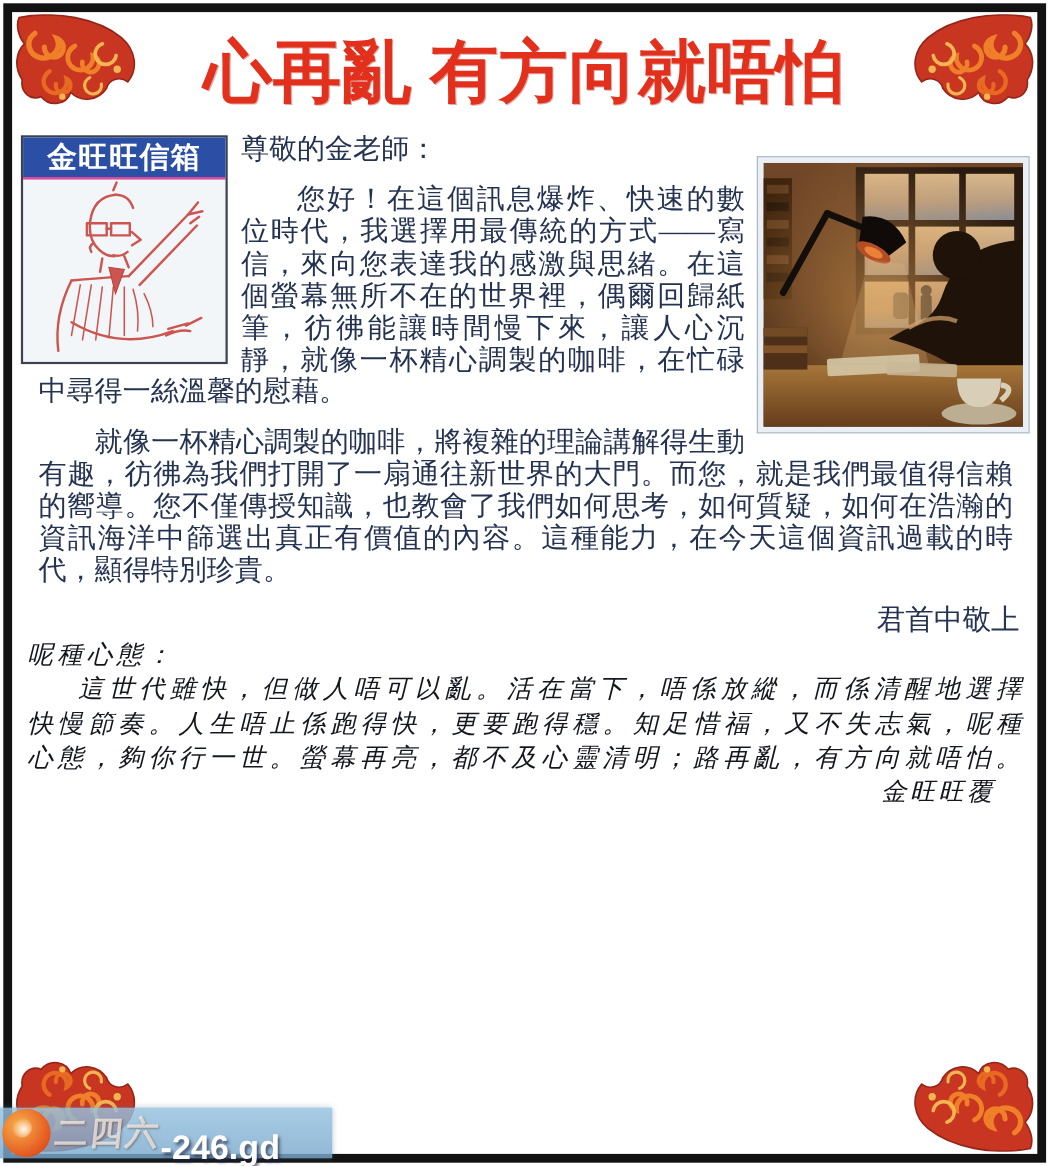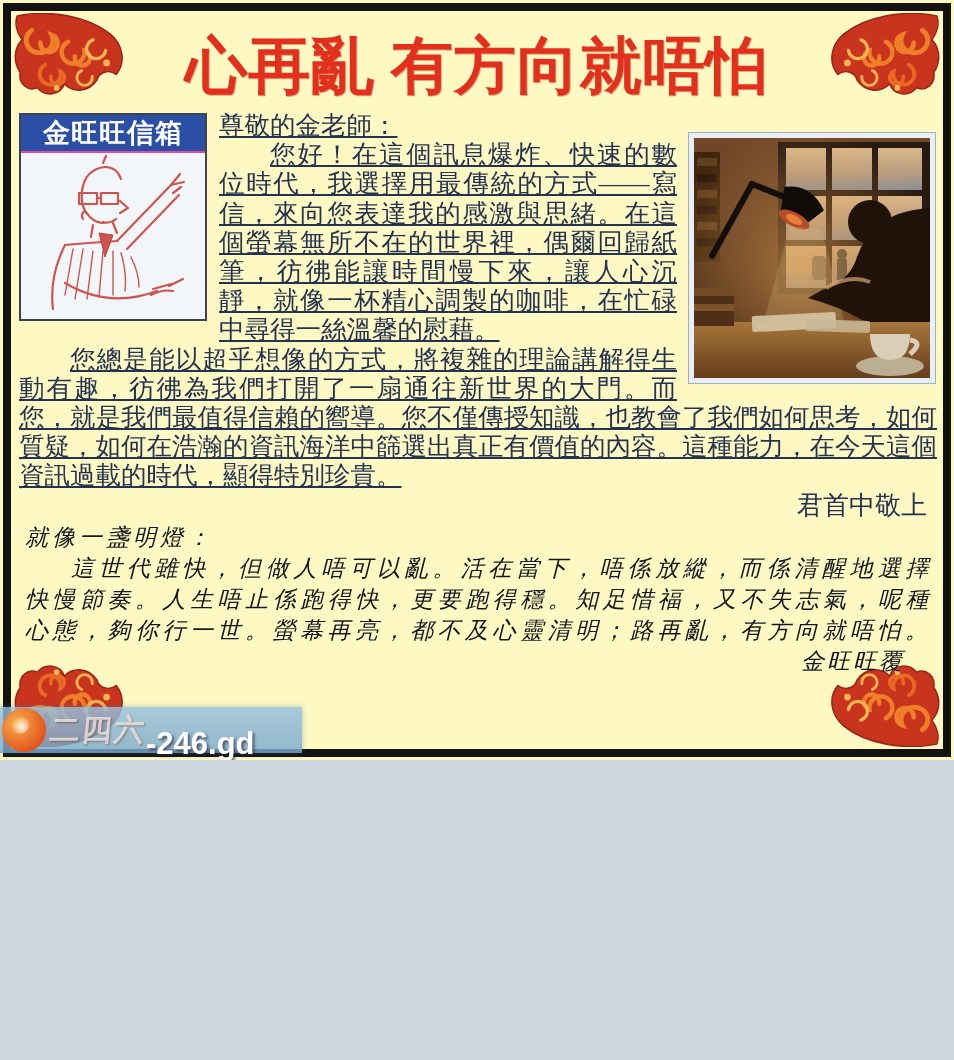--- a/index.html
+++ b/index.html
@@ -1,17 +1,17 @@
 <!DOCTYPE html>
 <html><head>
 <meta charset="utf-8">
 <style>
   html,body{margin:0;padding:0;}
   body{width:954px;height:1060px;background:#cfd8e0;font-family:"Liberation Serif","DejaVu Serif",serif;}
-  .page{position:relative;width:954px;height:760px;background:#fef9c3;overflow:hidden;}
+  .page{position:relative;width:954px;height:1060px;background:#ffffff;overflow:hidden;}
   .frame{position:absolute;inset:3px;border:8px solid #121212;z-index:3;pointer-events:none;}
   .inner{position:absolute;inset:11px;z-index:2;}
 
   
   .orn{position:absolute;width:118px;height:96px;z-index:2;}
   .orn.tl{top:13px;left:13px;}
   .orn.tr{top:13px;right:13px;transform:scaleX(-1);}
   .orn.bl{bottom:13px;left:13px;transform:scaleY(-1);}
   .orn.br{bottom:13px;right:13px;transform:scale(-1,-1);}
 
@@ -28,22 +28,22 @@
         font-size:27px;line-height:36px;text-align:center;letter-spacing:1px;}
   .mailbox-art{height:166px;position:relative;}
   .mailbox-art svg{position:absolute;inset:0;}
 
   
   .photo{float:right;width:236px;height:240px;margin:22px 2px 8px 12px;border:5px solid #e9eff5;
          outline:1px solid #9fb0bd;box-shadow:0 0 0 1px #c6d2db inset;}
   .photo svg{display:block;}
 
   
-  .letter p{margin:0;font-size:25.5px;line-height:29.2px;color:#253352;
-            text-align:justify;text-justify:inter-ideograph;text-decoration:underline;}
+  .letter p{margin:16px;font-size:25.5px;line-height:29.2px;color:#253352;
+            text-align:justify;text-justify:inter-ideograph;}
   .letter p.indent{text-indent:2em;}
   .sig{font-size:26px;line-height:30px;color:#253352;text-align:right;padding-right:10px;}
 
   
   .reply{clear:both;margin:2px 4px 0 6px;color:#14171d;font-style:italic;}
   .reply .rhead{font-size:23px;line-height:30px;letter-spacing:4px;}
   .reply .rbody{font-size:23px;line-height:31px;letter-spacing:4.5px;text-indent:2em;
                 text-align:justify;text-justify:inter-ideograph;margin:0;}
   .reply .rsig{font-size:23px;line-height:31px;letter-spacing:3px;text-align:right;padding-right:28px;}
 
@@ -223,26 +223,26 @@
           <ellipse cx="196" cy="228" rx="34" ry="10" fill="#cdbd9f"></ellipse>
           <path d="M176,196 q0,26 20,26 q20,0 20,-26 z" fill="#ece0c8"></path>
           <path d="M216,202 q14,2 0,14" stroke="#ece0c8" stroke-width="5" fill="none"></path>
           <rect x="0" y="0" width="236" height="240" fill="#000" opacity="0.08"></rect>
         </svg>
       </div>
 
       <div class="letter">
         <p>尊敬的金老師：</p>
         <p class="indent">您好！在這個訊息爆炸、快速的數位時代，我選擇用最傳統的方式——寫信，來向您表達我的感激與思緒。在這個螢幕無所不在的世界裡，偶爾回歸紙筆，彷彿能讓時間慢下來，讓人心沉靜，就像一杯精心調製的咖啡，在忙碌中尋得一絲溫馨的慰藉。</p>
-        <p class="indent">您總是能以超乎想像的方式，將複雜的理論講解得生動有趣，彷彿為我們打開了一扇通往新世界的大門。而您，就是我們最值得信賴的嚮導。您不僅傳授知識，也教會了我們如何思考，如何質疑，如何在浩瀚的資訊海洋中篩選出真正有價值的內容。這種能力，在今天這個資訊過載的時代，顯得特別珍貴。</p>
+        <p class="indent">就像一杯精心調製的咖啡，將複雜的理論講解得生動有趣，彷彿為我們打開了一扇通往新世界的大門。而您，就是我們最值得信賴的嚮導。您不僅傳授知識，也教會了我們如何思考，如何質疑，如何在浩瀚的資訊海洋中篩選出真正有價值的內容。這種能力，在今天這個資訊過載的時代，顯得特別珍貴。</p>
         <div class="sig">君首中敬上</div>
       </div>
 
       <div class="reply">
-        <div class="rhead">就像一盞明燈：</div>
+        <div class="rhead">呢種心態：</div>
         <p class="rbody">這世代雖快，但做人唔可以亂。活在當下，唔係放縱，而係清醒地選擇快慢節奏。人生唔止係跑得快，更要跑得穩。知足惜福，又不失志氣，呢種心態，夠你行一世。螢幕再亮，都不及心靈清明；路再亂，有方向就唔怕。</p>
         <div class="rsig">金旺旺覆</div>
       </div>
 
     </div>
   </div>
 
   <div class="wm">
     <div class="wm-logo"></div>
     <span class="wm-cn">二四六</span>

